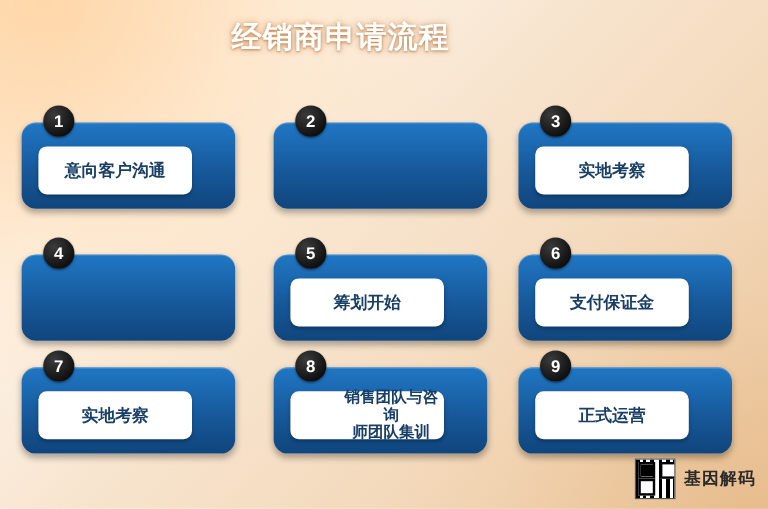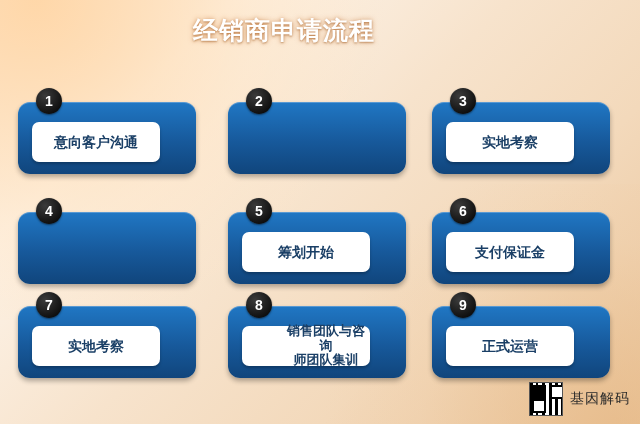--- a/index.html
+++ b/index.html
@@ -179,21 +179,21 @@
     position: absolute;
     left: 2px;
     bottom: 2px;
     width: 10px;
     height: 10px;
     border: 2px solid #000;
     background: #fff;
   }
   .logo-text {
     font-size: 14px;
-    font-weight: normal;
+    font-weight: bold;
     color: #2a2a2a;
     letter-spacing: 1px;
   }
 </style>
 </head>
 <body>
 
 <div id="canvas">
 
   <div class="title">经销商申请流程</div>

